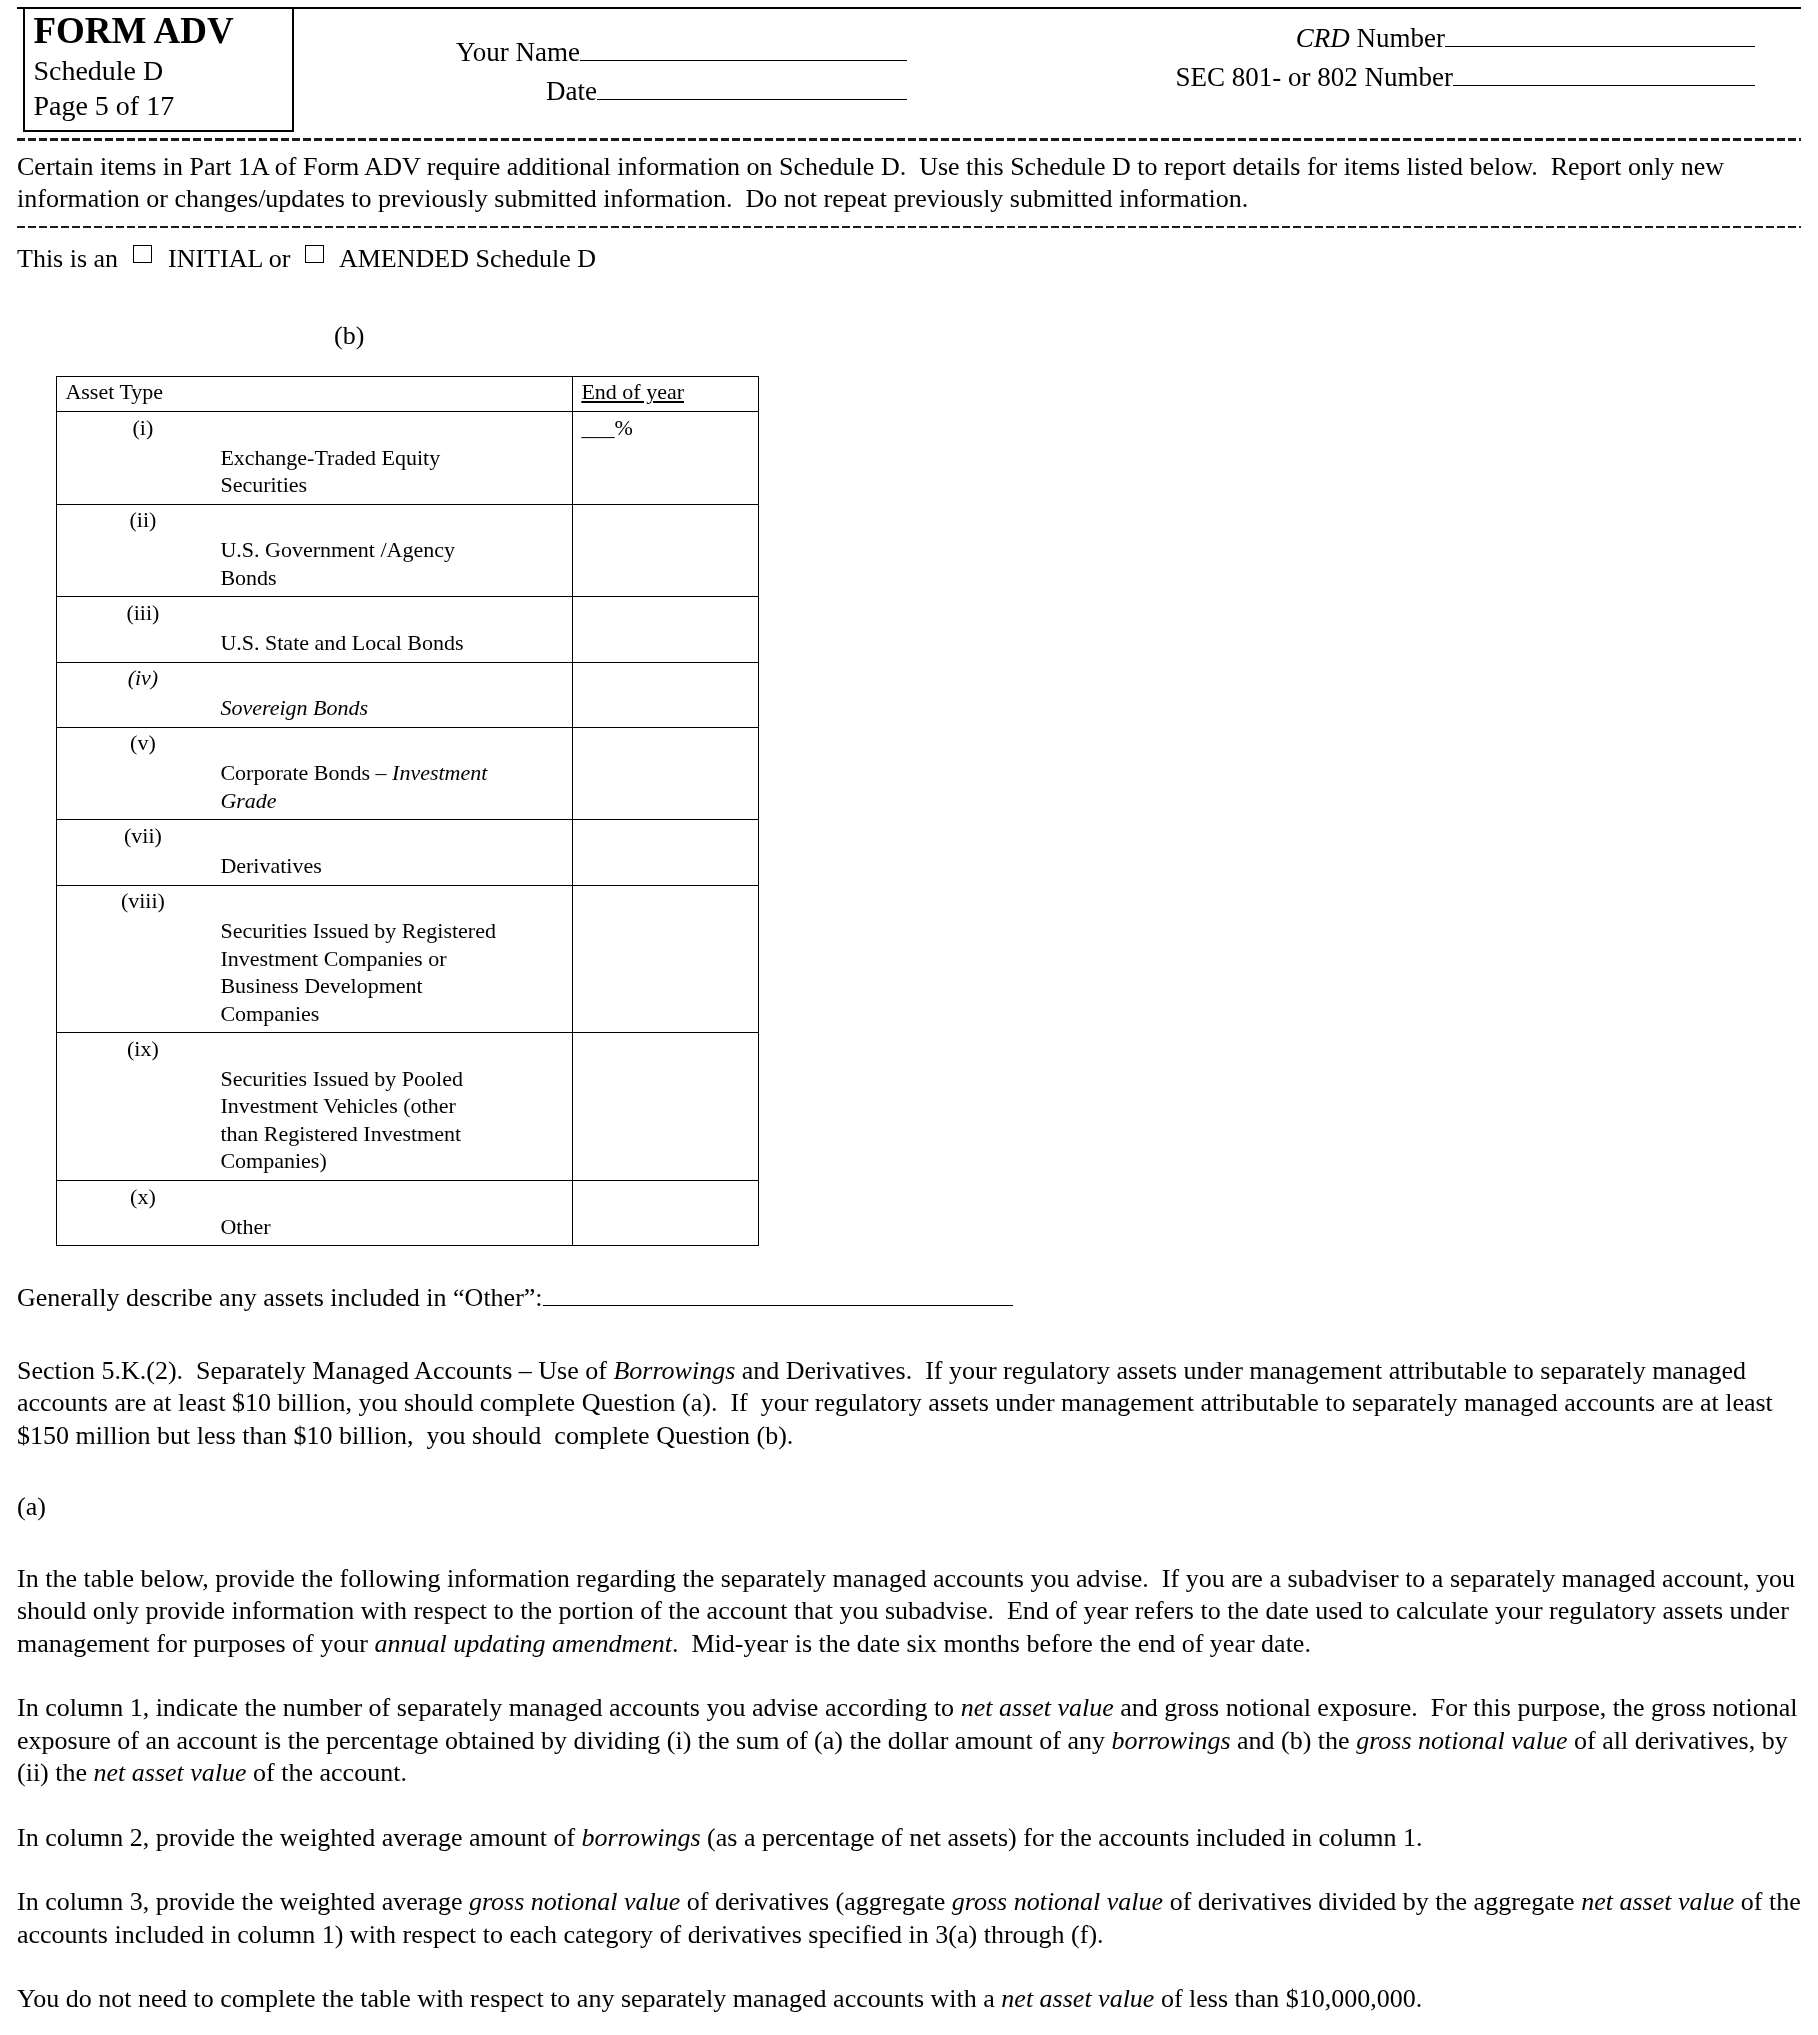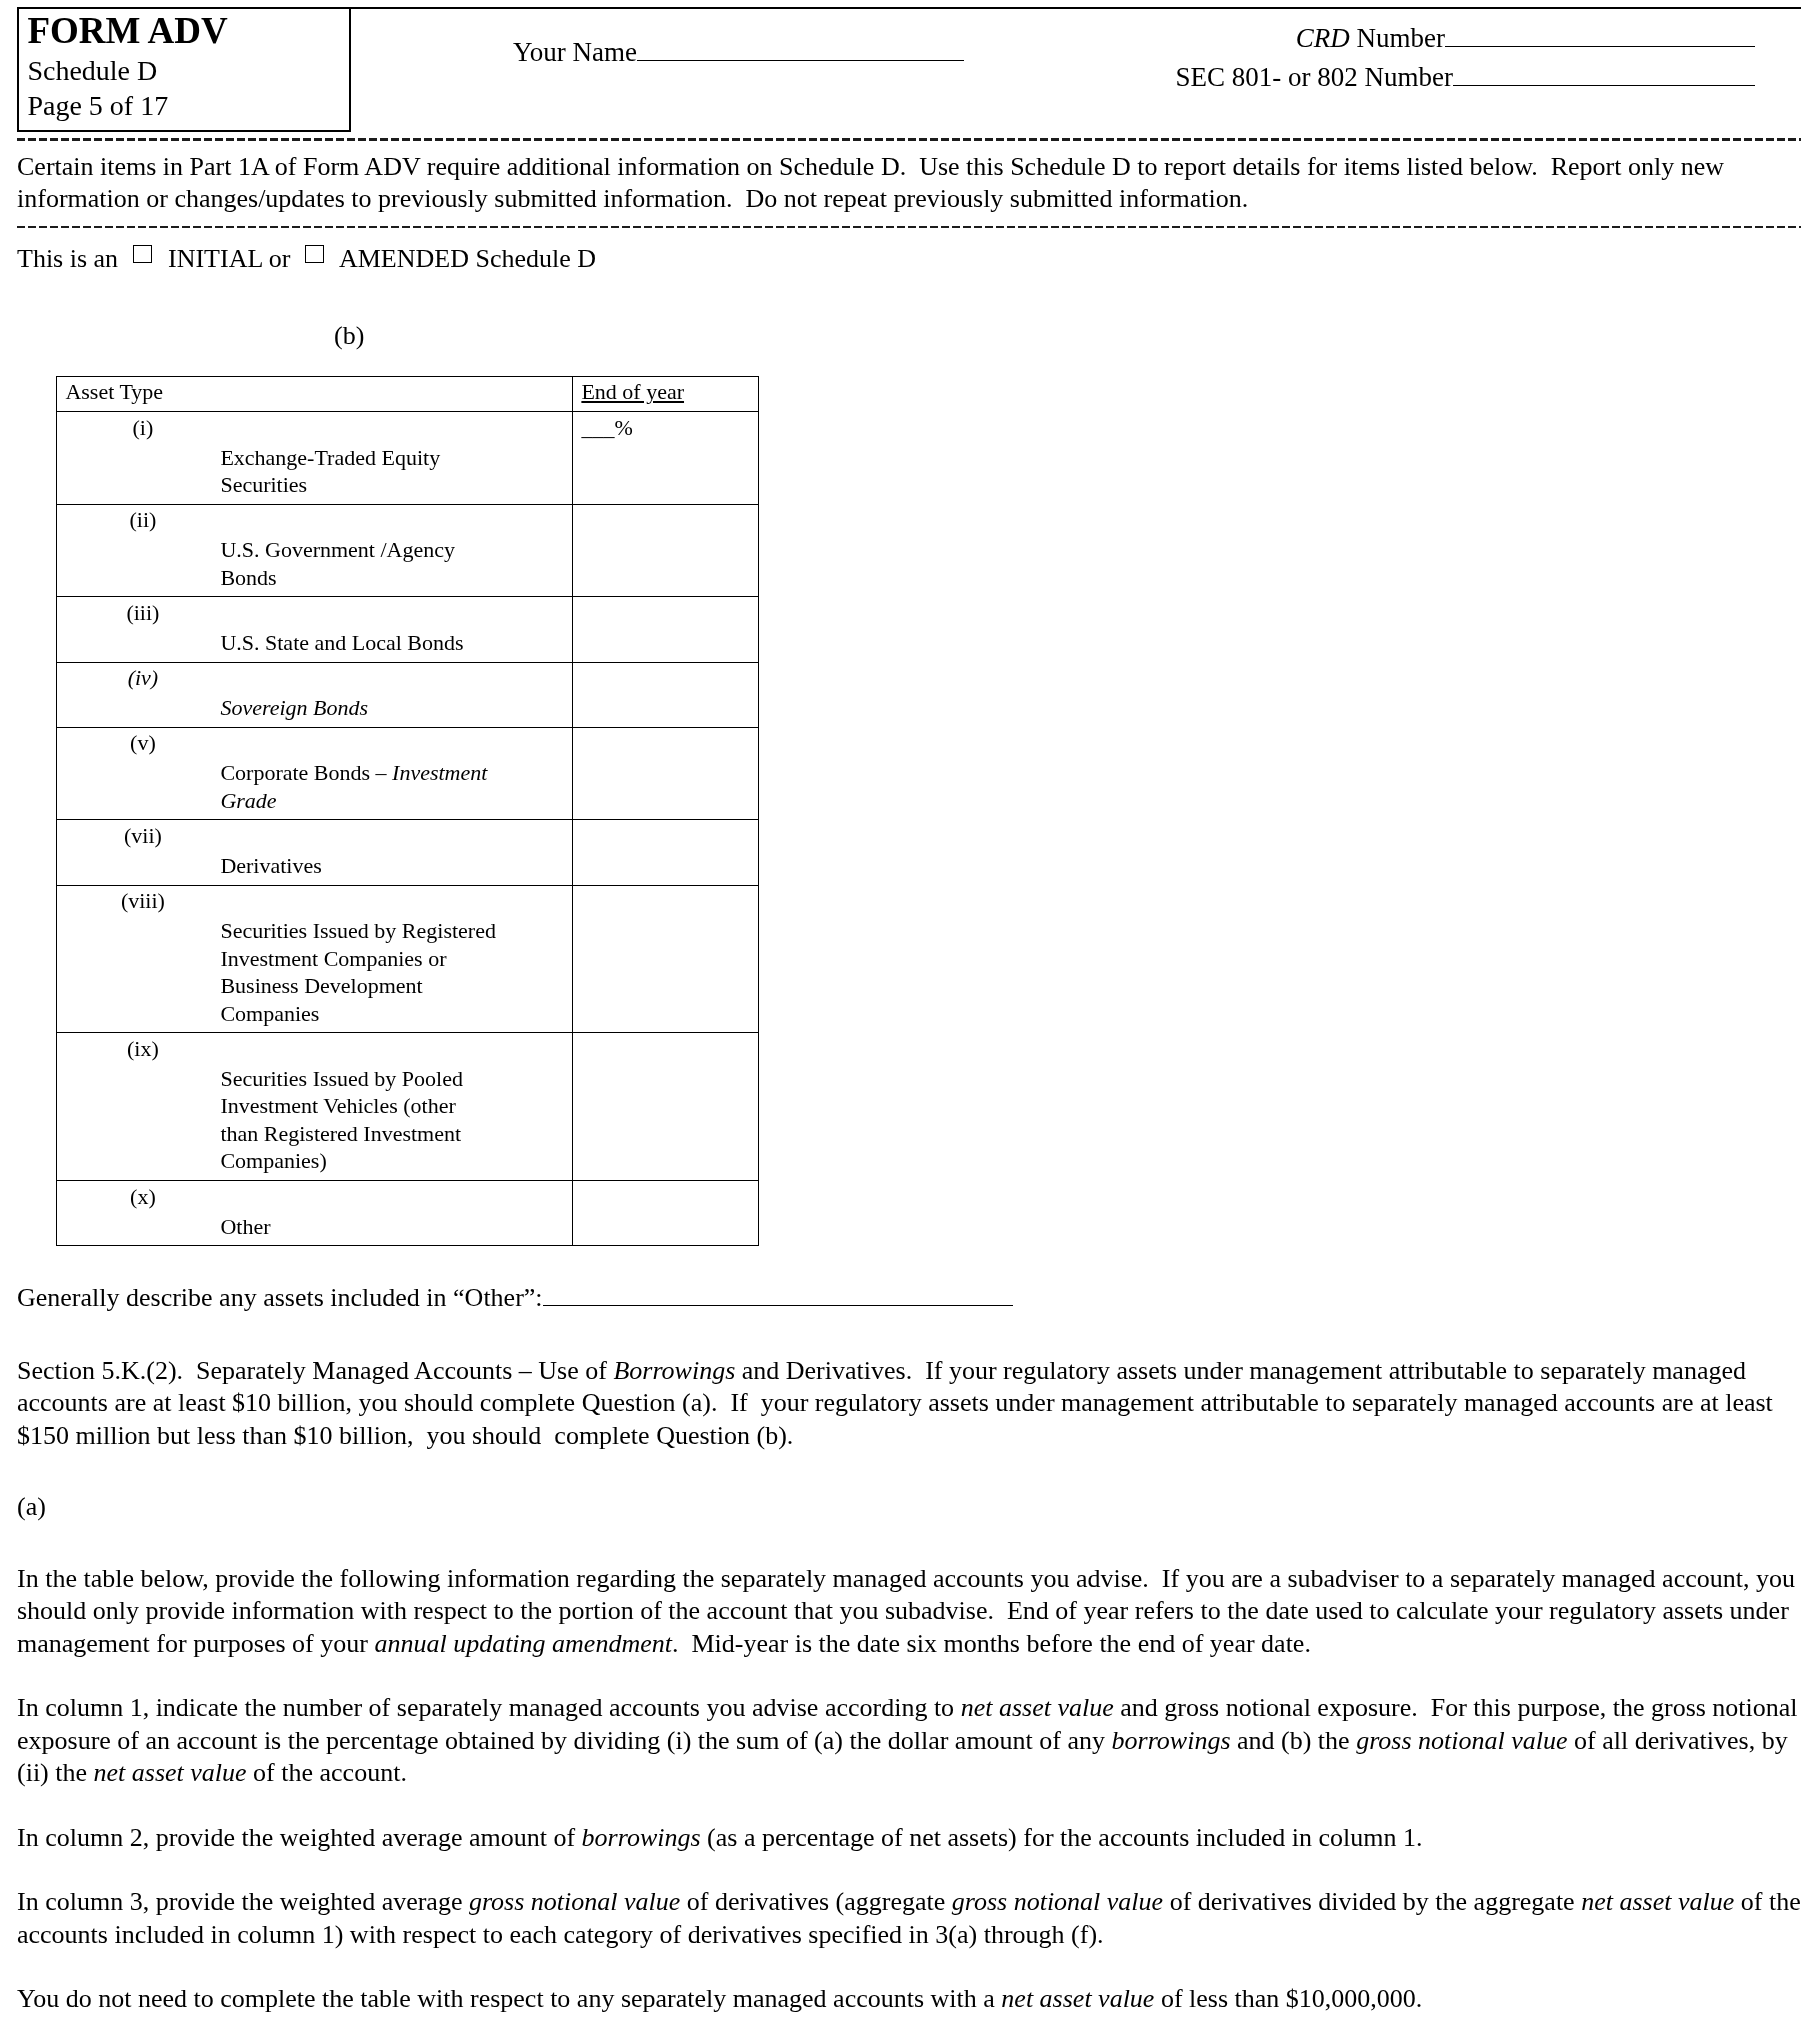--- a/index.html
+++ b/index.html
@@ -12,25 +12,26 @@
     font-size: 26px;
     line-height: 1.25;
     color: #000;
   }
   em { font-style: italic; }
   .page { padding: 6.7px 17px 34px 17px; }
 
   
   .form-header { display: flex; border-top: 2.5px solid #000; align-items: stretch; }
   .title-box {
-    width: 334px;
+    width: 271px;
     border-left: 2.5px solid #000;
     border-right: 2.5px solid #000;
     border-bottom: 2.5px solid #000;
     padding: 1.7px 8.4px 6.7px 8.4px;
+    margin-left: 6px;
   }
   .form-title { font-weight: bold; font-size: 37px; line-height: 1.15; }
   .form-sub { font-size: 28px; line-height: 1.25; }
   .header-mid { width: 613px; padding-top: 24px; }
   .header-right { flex: 1; padding-top: 10px; padding-right: 46px; }
   .field-row {
     display: flex;
     justify-content: flex-end;
     align-items: baseline;
     height: 39px;
@@ -104,20 +105,24 @@
     <div class="title-box">
       <div class="form-title">FORM ADV</div>
       <div class="form-sub">Schedule D</div>
       <div class="form-sub">Page 5 of 17</div>
     </div>
     <div class="header-mid">
       <div class="field-row">
         <span class="field-label">Your Name</span>
         <span class="blank w390"></span>
       </div>
+      <div class="field-row">
+        <span class="field-label">Date</span>
+        <span class="blank w370"></span>
+      </div>
     </div>
     <div class="header-right">
       <div class="field-row">
         <span class="field-label"><em>CRD</em><span> Number</span></span>
         <span class="blank w370"></span>
       </div>
       <div class="field-row">
         <span class="field-label">SEC 801- or 802 Number</span>
         <span class="blank w360"></span>
       </div>

